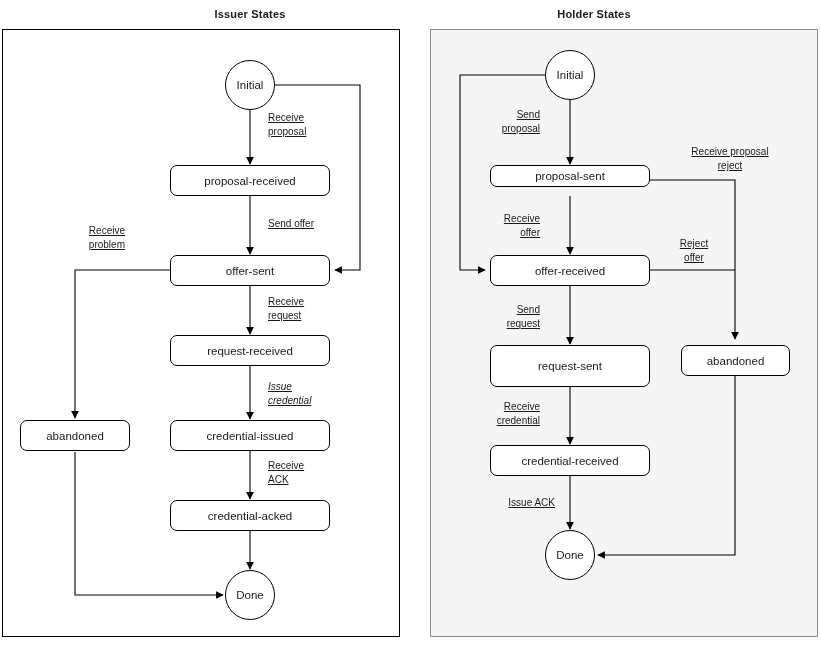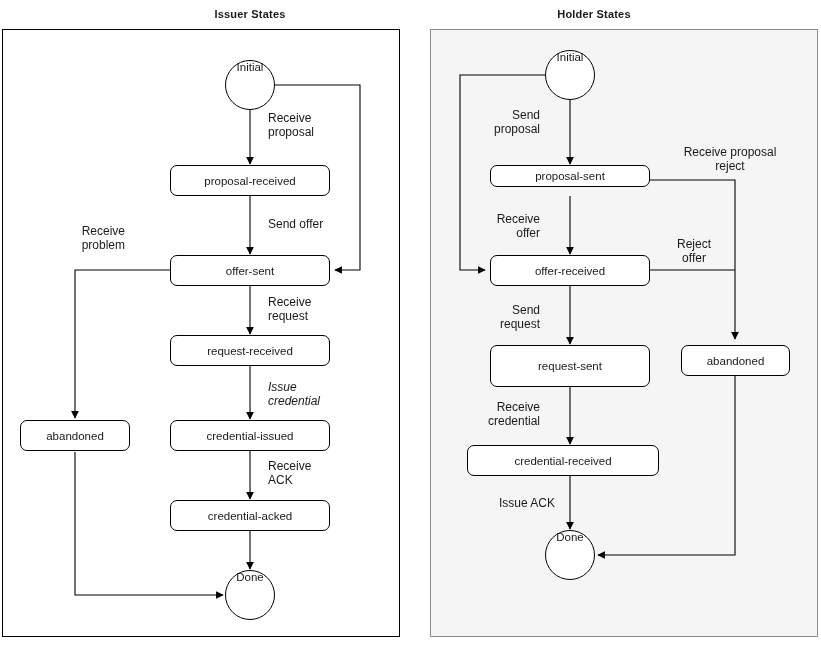--- a/index.html
+++ b/index.html
@@ -70,32 +70,34 @@
     color: #1a1a1a;
     white-space: nowrap;
   }
   .state-circle {
     position: absolute;
     box-sizing: border-box;
     background: #ffffff;
     border: 1.1px solid #000000;
     border-radius: 50%;
     display: flex;
+    align-items: center;
     justify-content: center;
     font-size: 11.5px;
     color: #1a1a1a;
     white-space: nowrap;
   }
   .edge-label {
     position: absolute;
-    font-size: 12px;
+    font-size: 10px;
     line-height: 14px;
     color: #1a1a1a;
     white-space: pre-line;
     pointer-events: none;
+    text-decoration: underline;
   }
   .edge-label.italic {
     font-style: italic;
   }
   .lbl-left   { text-align: right; }
   .lbl-center { text-align: center; }
   .lbl-right  { text-align: left; }
 </style>
 </head>
 <body>
@@ -212,21 +214,21 @@
   </div>
 
   <div class="state-box" style="left:490px; top:255px; width:160px; height:31px;">
     <span>offer-received</span>
   </div>
 
   <div class="state-box" style="left:490px; top:345px; width:160px; height:42px;">
     <span>request-sent</span>
   </div>
 
-  <div class="state-box" style="left:467px; top:445px; width:192px; height:31px;">
+  <div class="state-box" style="left:490px; top:445px; width:160px; height:31px;">
     <span>credential-received</span>
   </div>
 
   <div class="state-box" style="left:681px; top:345px; width:109px; height:31px;">
     <span>abandoned</span>
   </div>
 
   <div class="state-circle" style="left:545px; top:530px; width:50px; height:50px;">
     <span>Done</span>
   </div>

